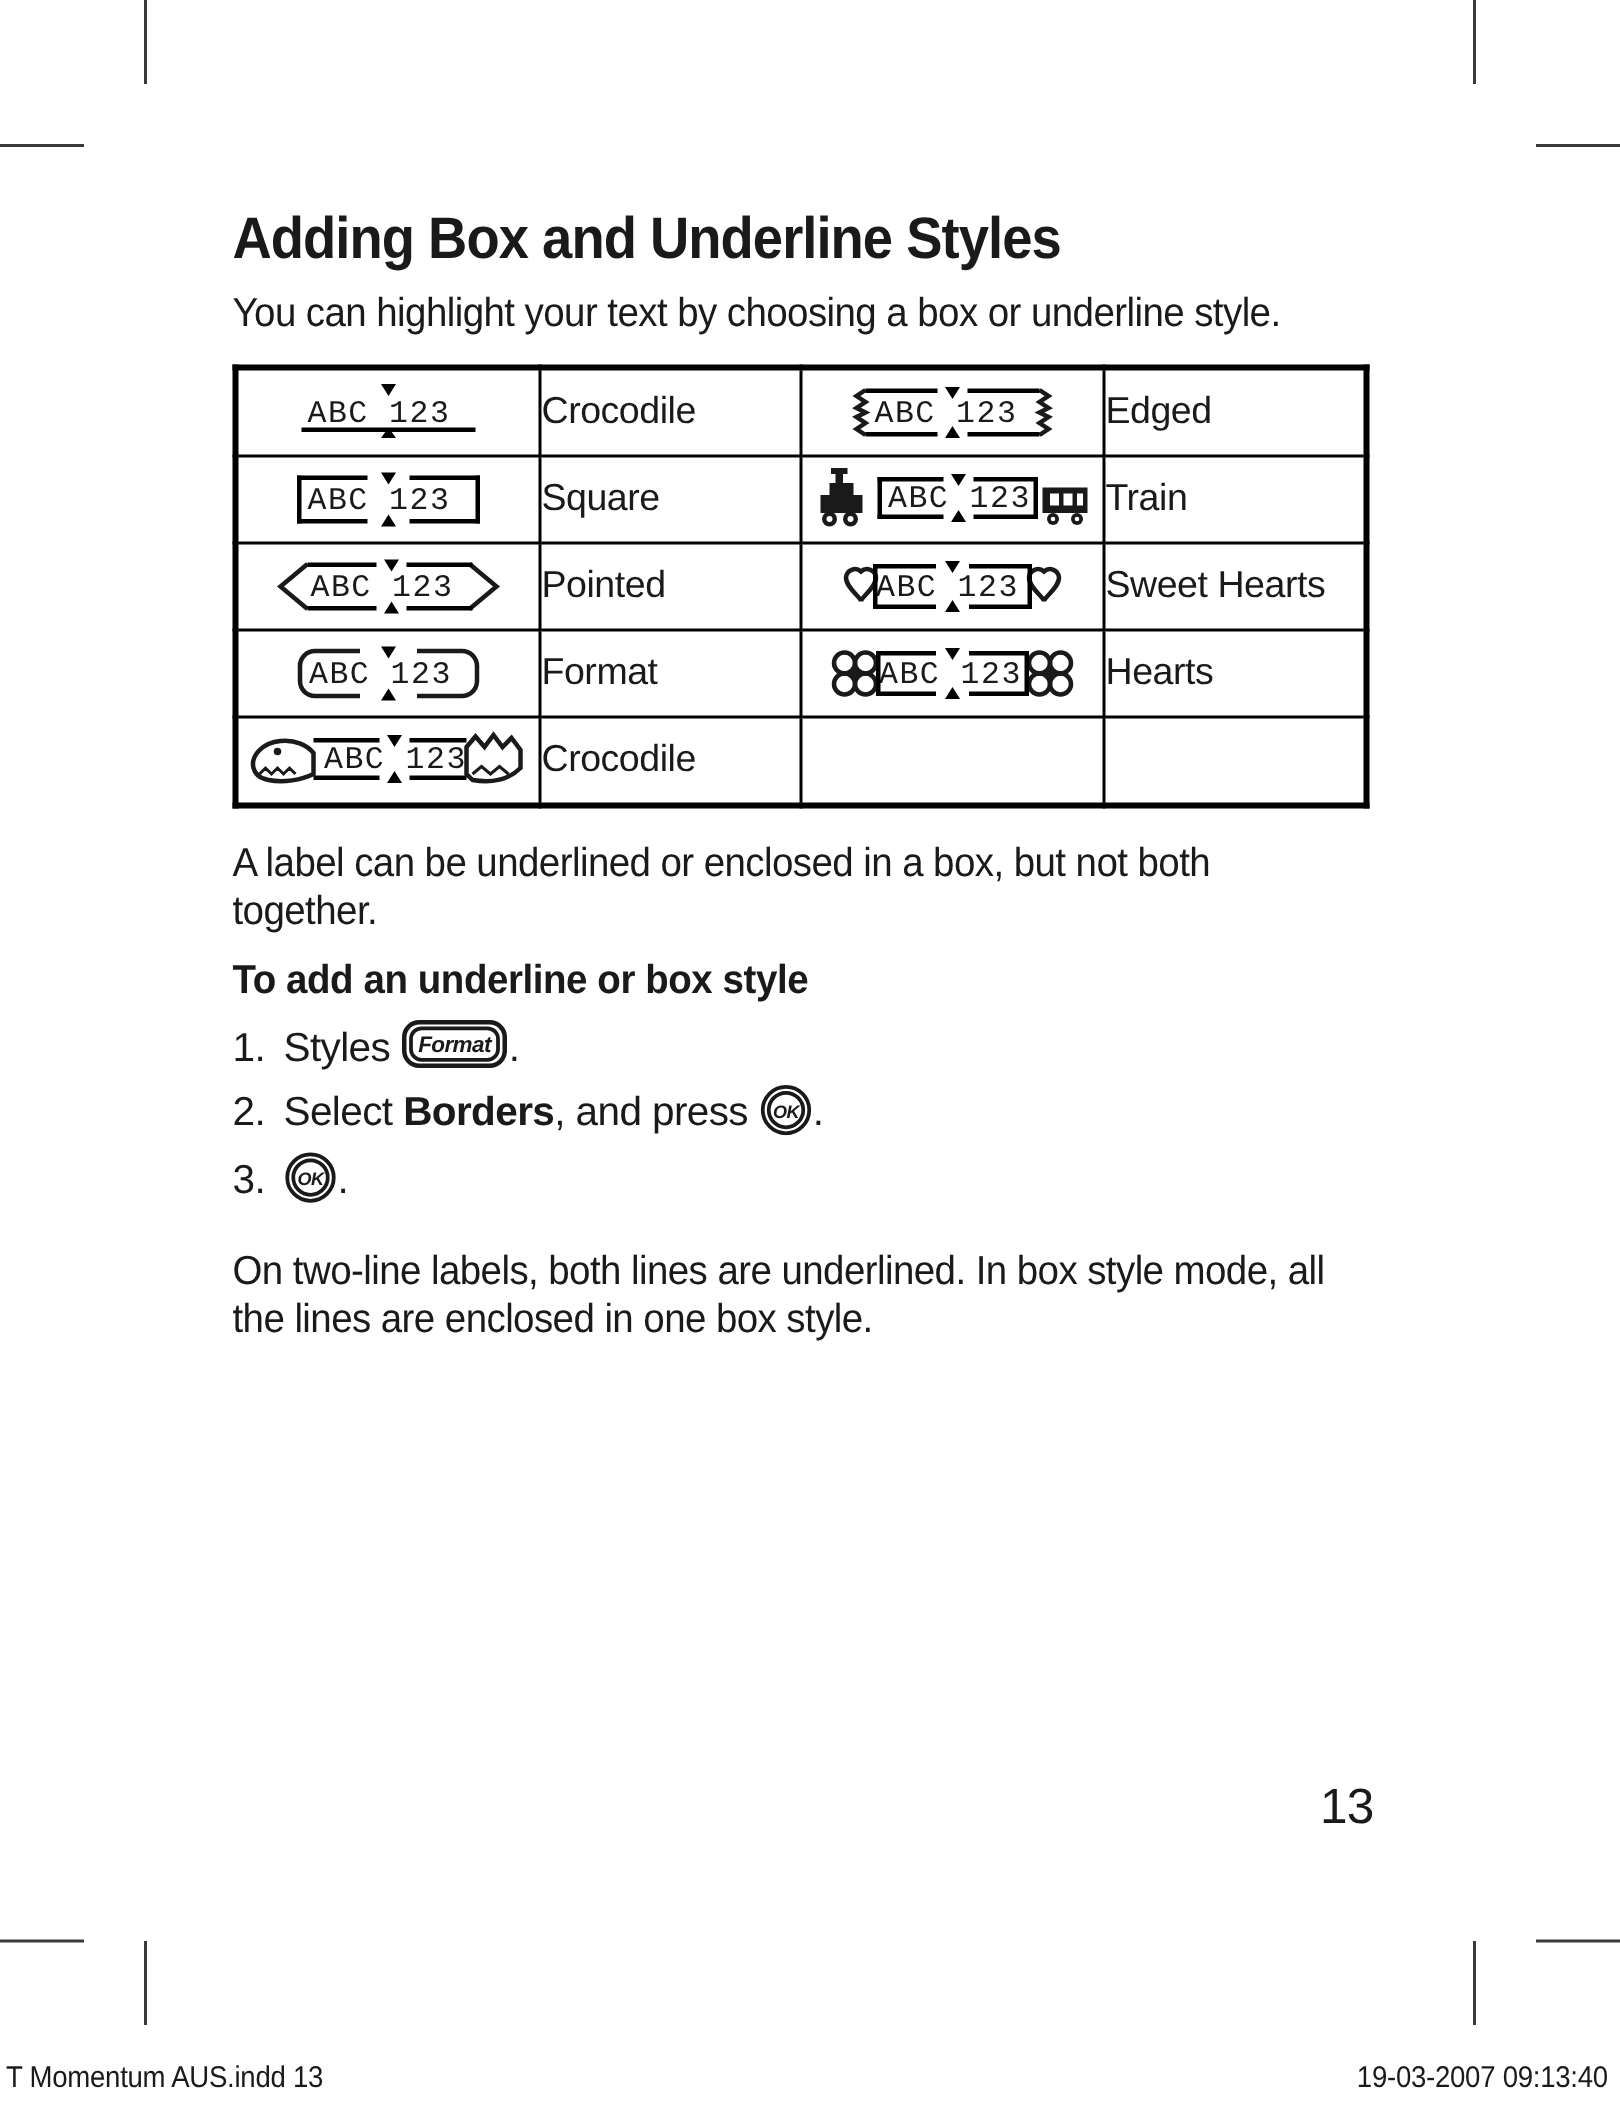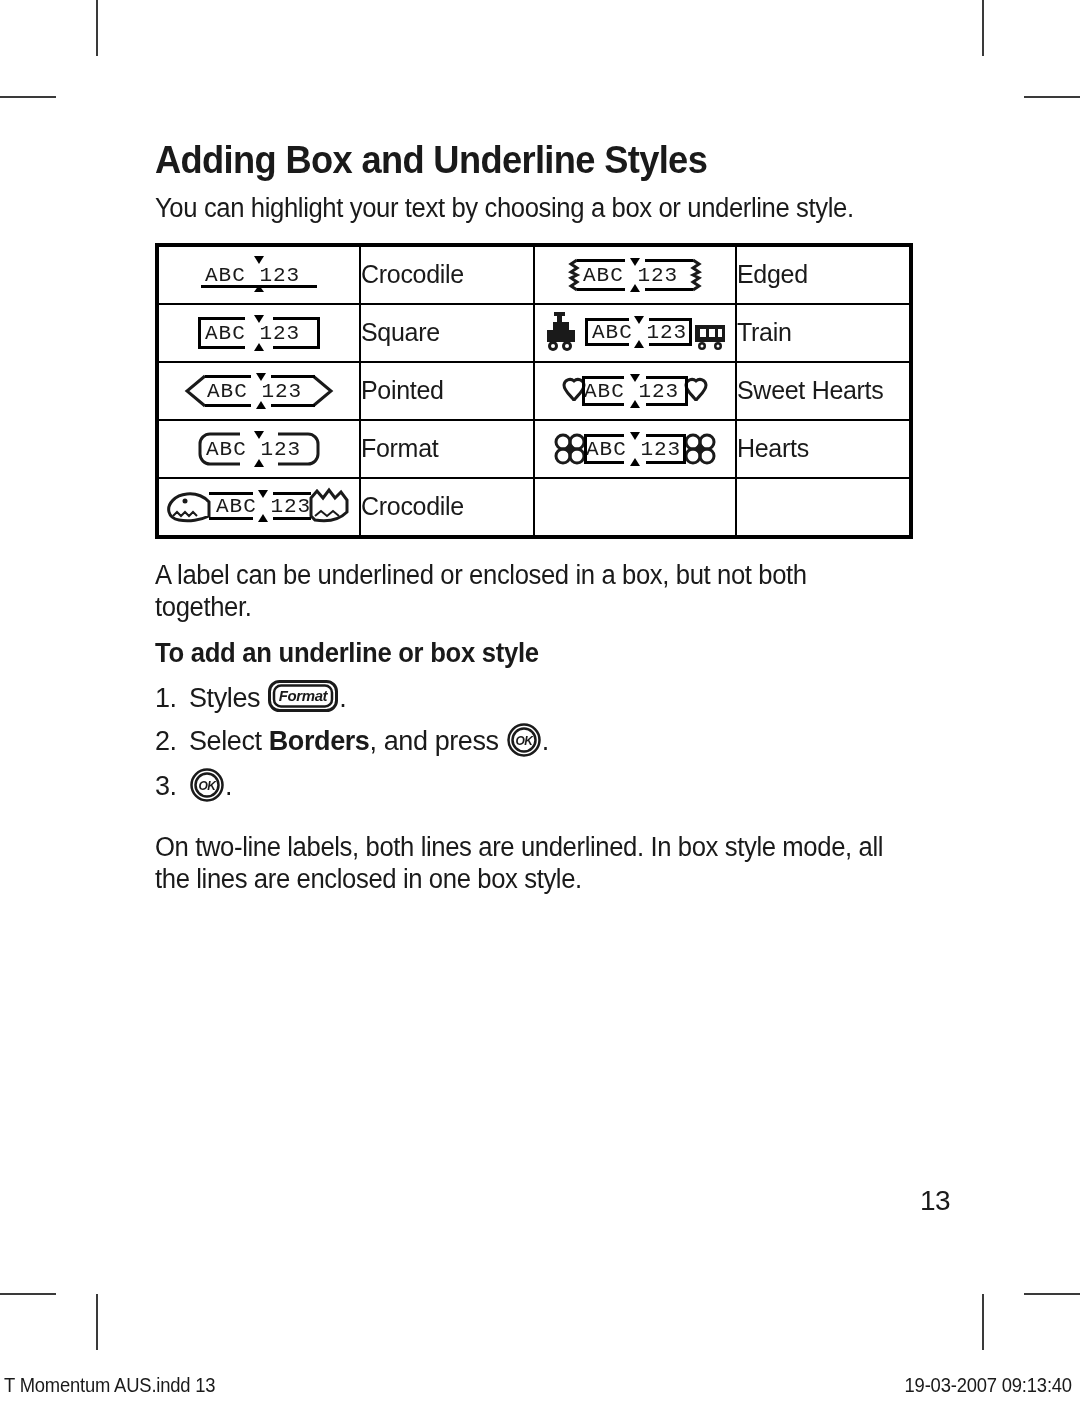--- a/index.html
+++ b/index.html
@@ -128,23 +128,22 @@
     vertical-align: -7px;
     margin: 0 1px;
     font-style: italic;
   }
 
   
   .pageno {
     position: absolute;
     left: 880px;
     top: 1185px;
-    font-size: 28px;
+    font-size: 33px;
     letter-spacing: -0.5px;
-    margin-left: 40px;
   }
 
   
   .footer-left {
     position: absolute;
     left: 4px;
     top: 1374px;
     font-size: 20px;
     letter-spacing: -0.2px;
     white-space: nowrap;

